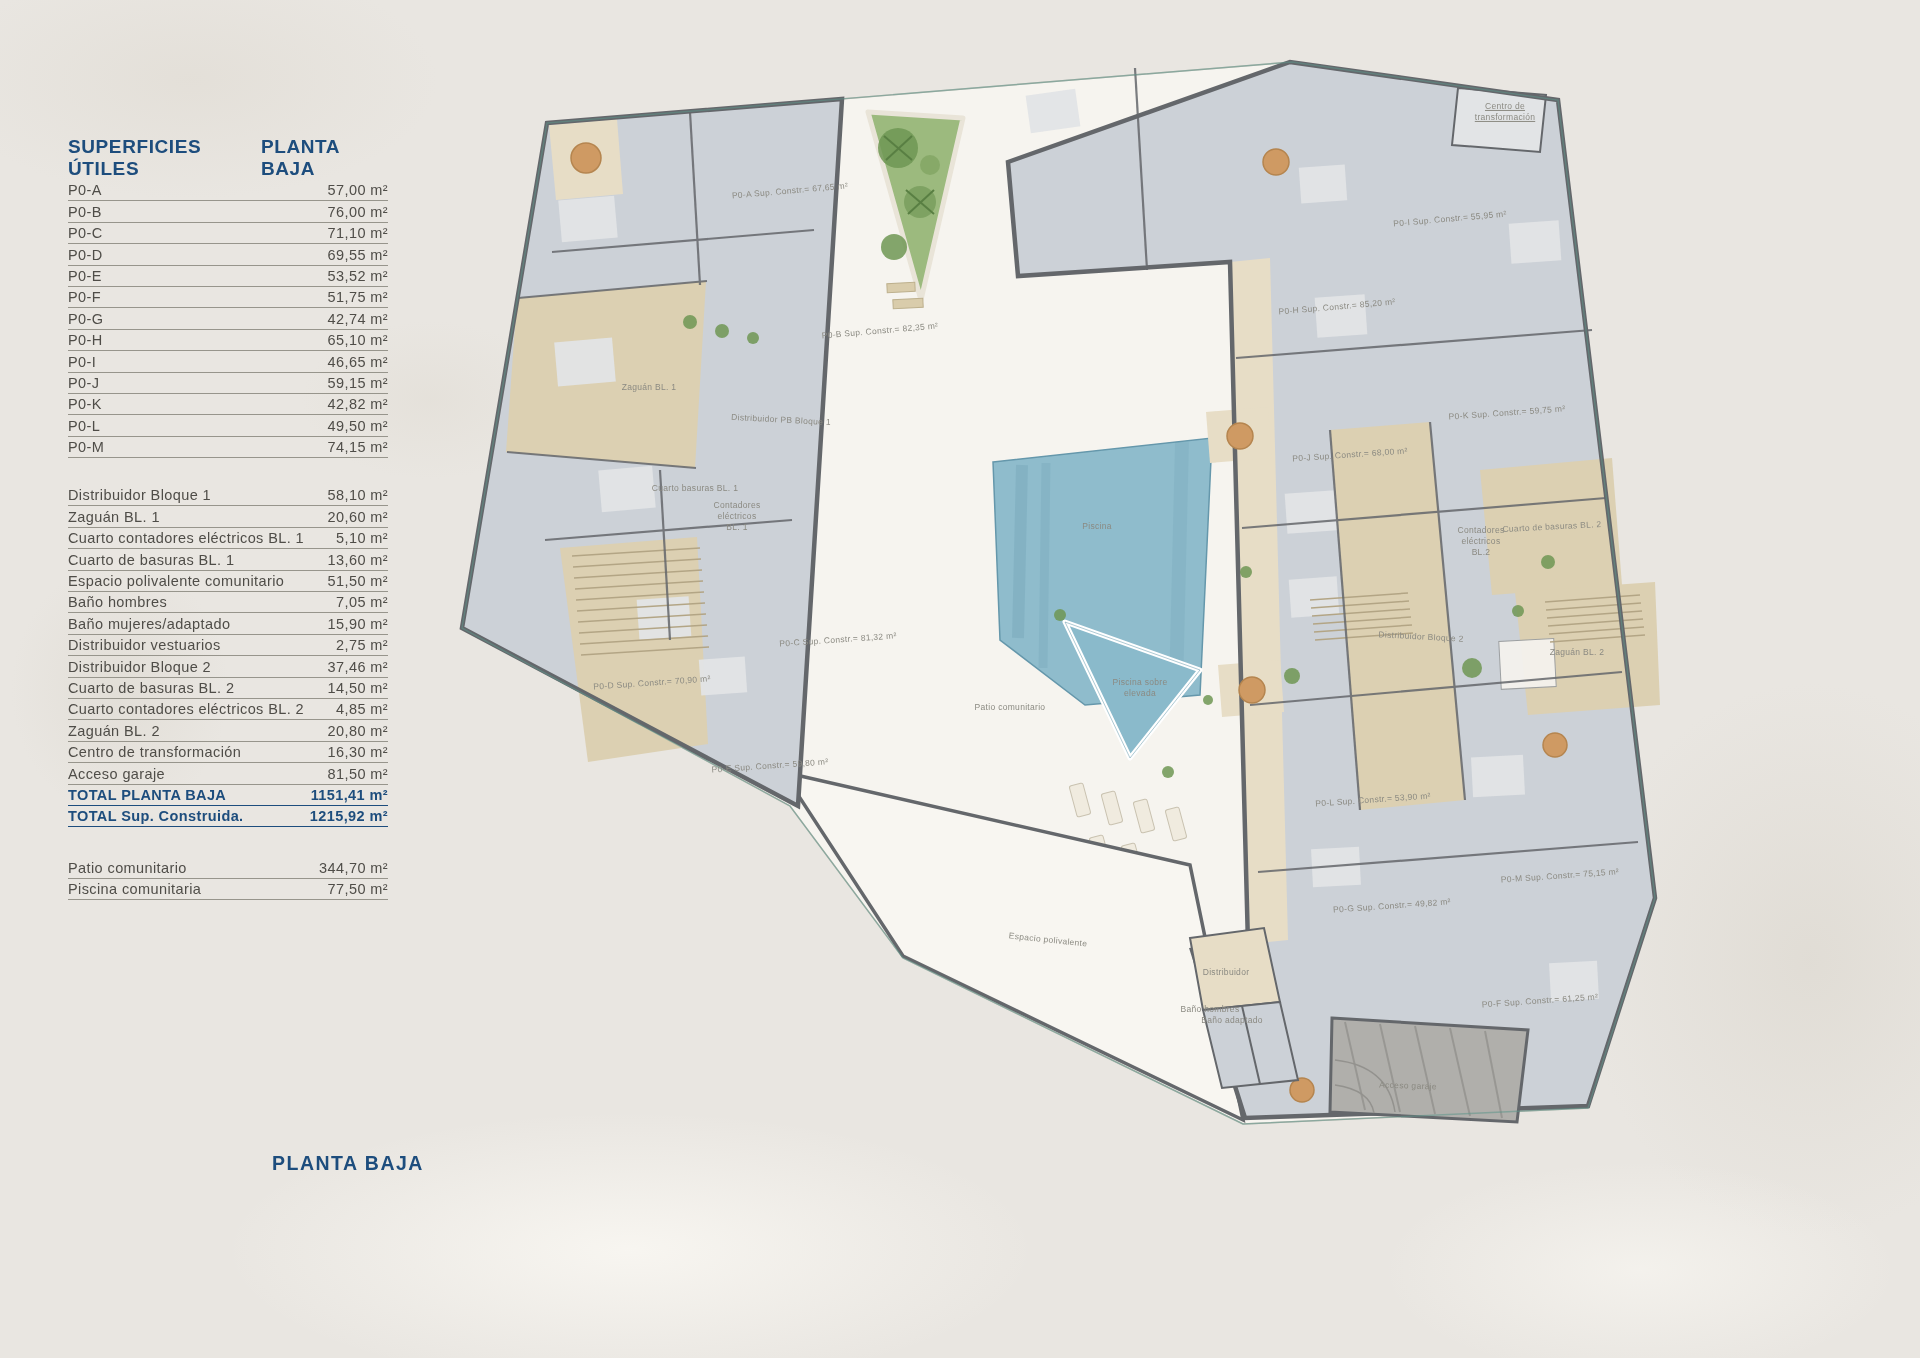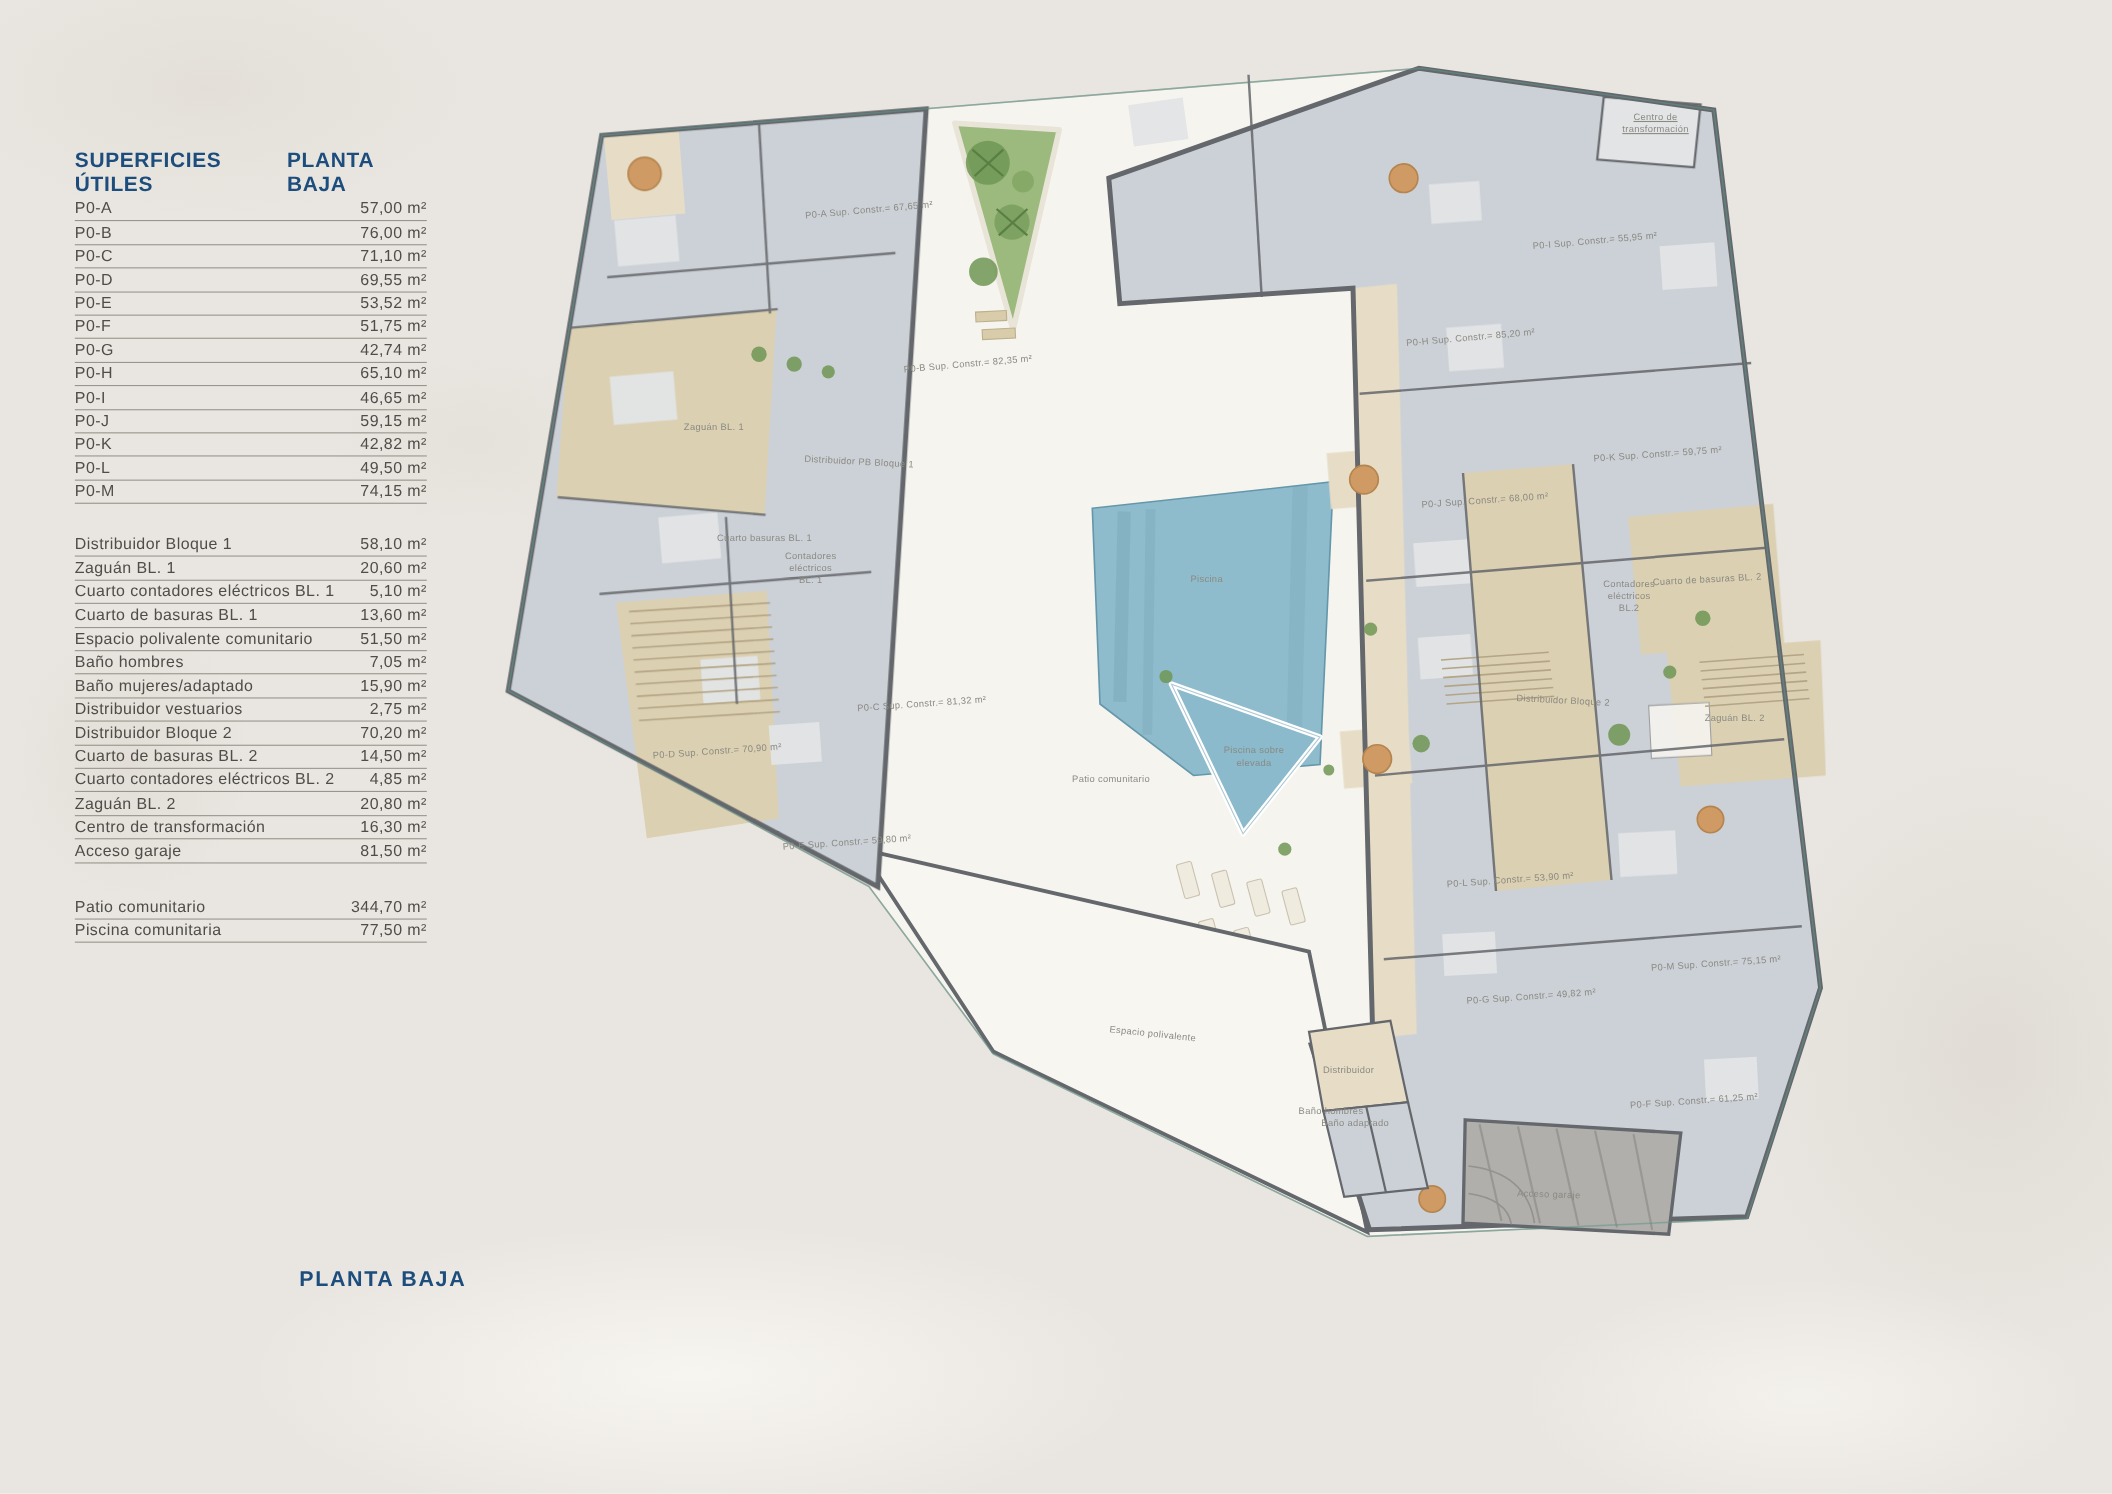--- a/index.html
+++ b/index.html
@@ -155,21 +155,21 @@
           <span class="rv">15,90 m²</span>
         </div>
 
         <div class="lrow">
           <span class="rl">Distribuidor vestuarios</span>
           <span class="rv">2,75 m²</span>
         </div>
 
         <div class="lrow">
           <span class="rl">Distribuidor Bloque 2</span>
-          <span class="rv">70,20 m²</span>
+          <span class="rv">37,46 m²</span>
         </div>
 
         <div class="lrow">
           <span class="rl">Cuarto de basuras BL. 2</span>
           <span class="rv">14,50 m²</span>
         </div>
 
         <div class="lrow">
           <span class="rl">Cuarto contadores eléctricos BL. 2</span>
           <span class="rv">4,85 m²</span>
@@ -181,20 +181,32 @@
         </div>
 
         <div class="lrow">
           <span class="rl">Centro de transformación</span>
           <span class="rv">16,30 m²</span>
         </div>
 
         <div class="lrow">
           <span class="rl">Acceso garaje</span>
           <span class="rv">81,50 m²</span>
+        </div>
+      </div>
+    <div class="tbl totals">
+
+        <div class="lrow">
+          <span class="rl">TOTAL PLANTA BAJA</span>
+          <span class="rv">1151,41 m²</span>
+        </div>
+
+        <div class="lrow">
+          <span class="rl">TOTAL Sup. Construida.</span>
+          <span class="rv">1215,92 m²</span>
         </div>
       </div>
     <div class="tbl gap2">
 
         <div class="lrow">
           <span class="rl">Patio comunitario</span>
           <span class="rv">344,70 m²</span>
         </div>
 
         <div class="lrow">

